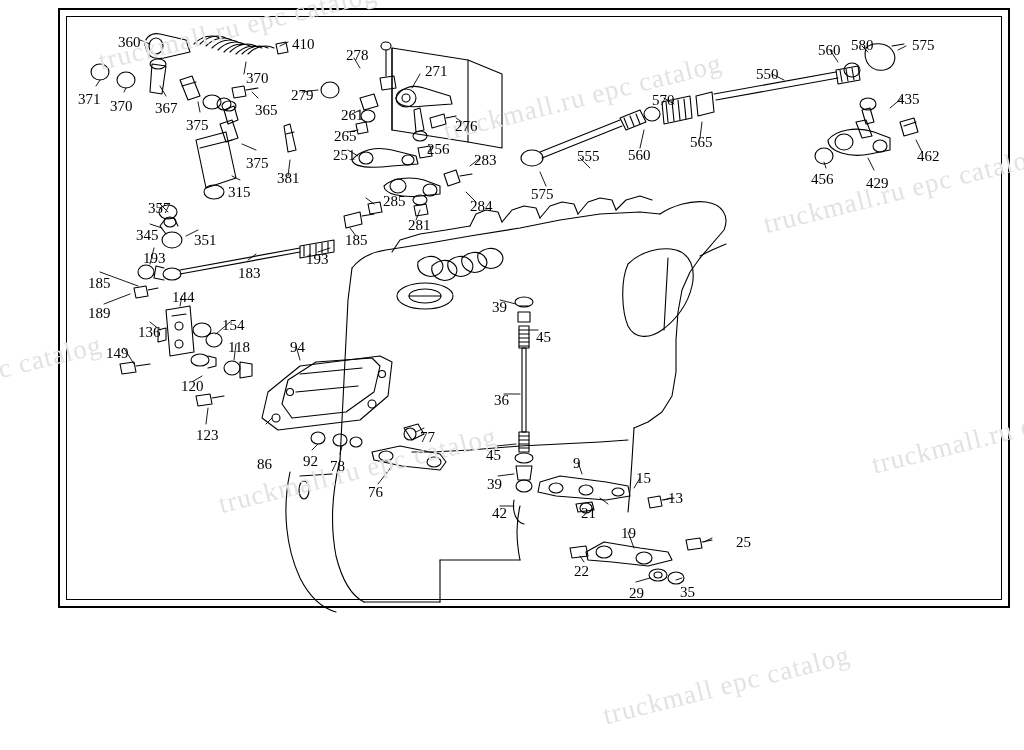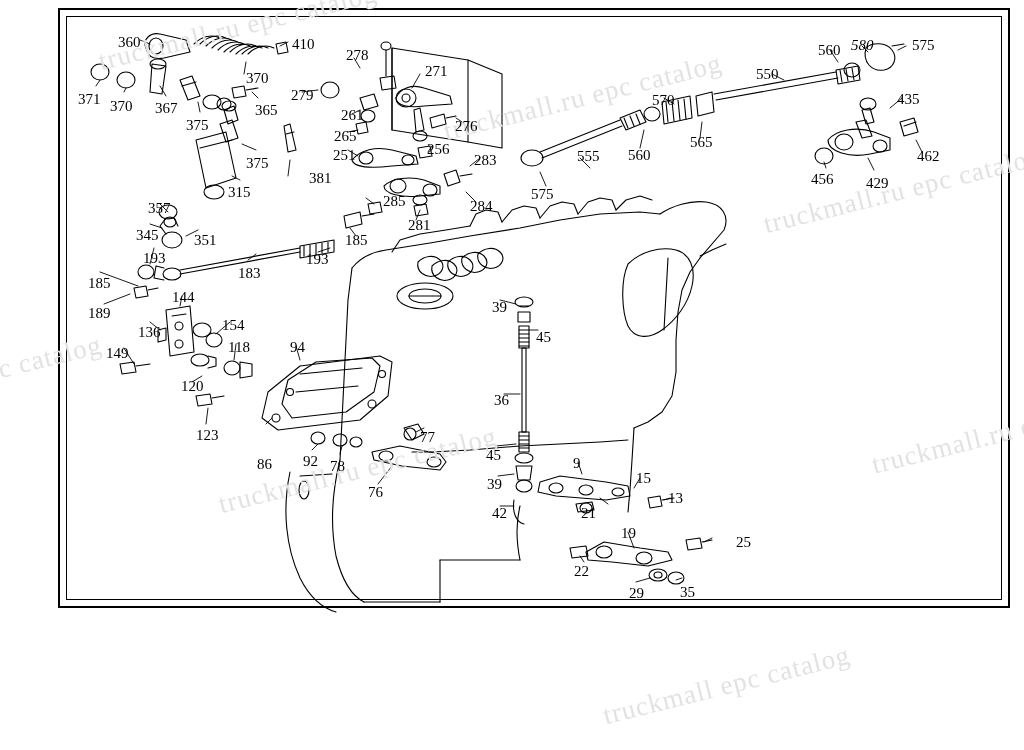--- a/index.html
+++ b/index.html
@@ -402,21 +402,21 @@
       <path d="M874 170 L 868 158" stroke-width="0.9"></path>
     </g>
   </svg>
 
   <div id="callouts">
       <div class="callout" style="left: 118px; top: 34px;">360</div>
       <div class="callout" style="left: 292px; top: 36px;">410</div>
       <div class="callout" style="left: 346px; top: 47px;">278</div>
       <div class="callout" style="left: 425px; top: 63px;">271</div>
       <div class="callout" style="left: 818px; top: 42px;">560</div>
-      <div class="callout" style="left: 851px; top: 37px; font-style: italic;">580</div>
+      <div class="callout" style="left: 851px; top: 37px;">580</div>
       <div class="callout" style="left: 912px; top: 37px;">575</div>
       <div class="callout" style="left: 246px; top: 70px;">370</div>
       <div class="callout" style="left: 756px; top: 66px;">550</div>
       <div class="callout" style="left: 291px; top: 87px;">279</div>
       <div class="callout" style="left: 78px; top: 91px;">371</div>
       <div class="callout" style="left: 110px; top: 98px;">370</div>
       <div class="callout" style="left: 155px; top: 100px;">367</div>
       <div class="callout" style="left: 255px; top: 102px;">365</div>
       <div class="callout" style="left: 652px; top: 92px;">570</div>
       <div class="callout" style="left: 897px; top: 91px;">435</div>
@@ -427,21 +427,21 @@
       <div class="callout" style="left: 690px; top: 134px;">565</div>
       <div class="callout" style="left: 628px; top: 147px;">560</div>
       <div class="callout" style="left: 917px; top: 148px;">462</div>
       <div class="callout" style="left: 333px; top: 147px;">251</div>
       <div class="callout" style="left: 427px; top: 141px;">256</div>
       <div class="callout" style="left: 474px; top: 152px;">283</div>
       <div class="callout" style="left: 246px; top: 155px;">375</div>
       <div class="callout" style="left: 577px; top: 148px;">555</div>
       <div class="callout" style="left: 811px; top: 171px;">456</div>
       <div class="callout" style="left: 866px; top: 175px;">429</div>
-      <div class="callout" style="left: 277px; top: 170px; margin-left: 32px;">381</div>
+      <div class="callout" style="left: 277px; top: 170px;">381</div>
       <div class="callout" style="left: 228px; top: 184px;">315</div>
       <div class="callout" style="left: 355px; top: 193px; margin-left: 28px;">285</div>
       <div class="callout" style="left: 531px; top: 186px;">575</div>
       <div class="callout" style="left: 148px; top: 200px;">357</div>
       <div class="callout" style="left: 470px; top: 198px;">284</div>
       <div class="callout" style="left: 408px; top: 217px;">281</div>
       <div class="callout" style="left: 136px; top: 227px;">345</div>
       <div class="callout" style="left: 194px; top: 232px;">351</div>
       <div class="callout" style="left: 345px; top: 232px;">185</div>
       <div class="callout" style="left: 143px; top: 250px;">193</div>

